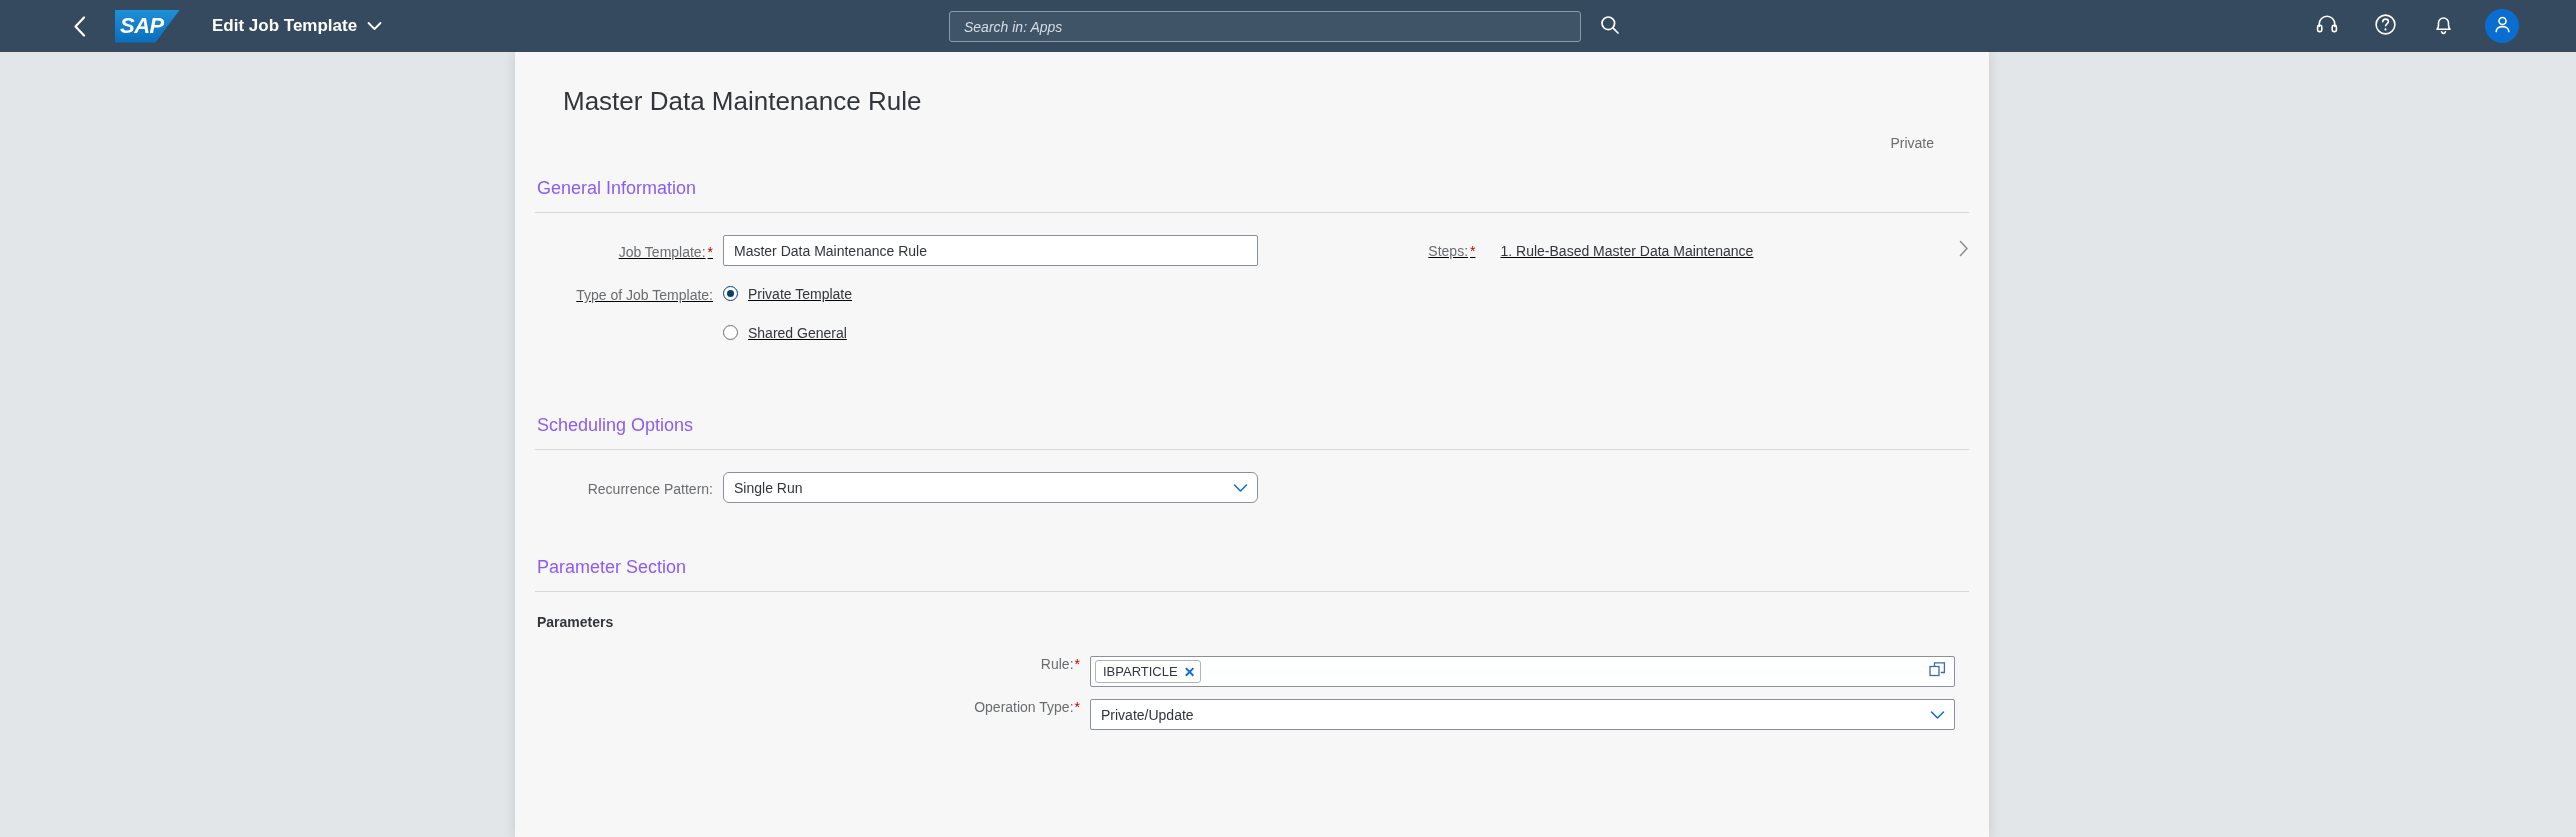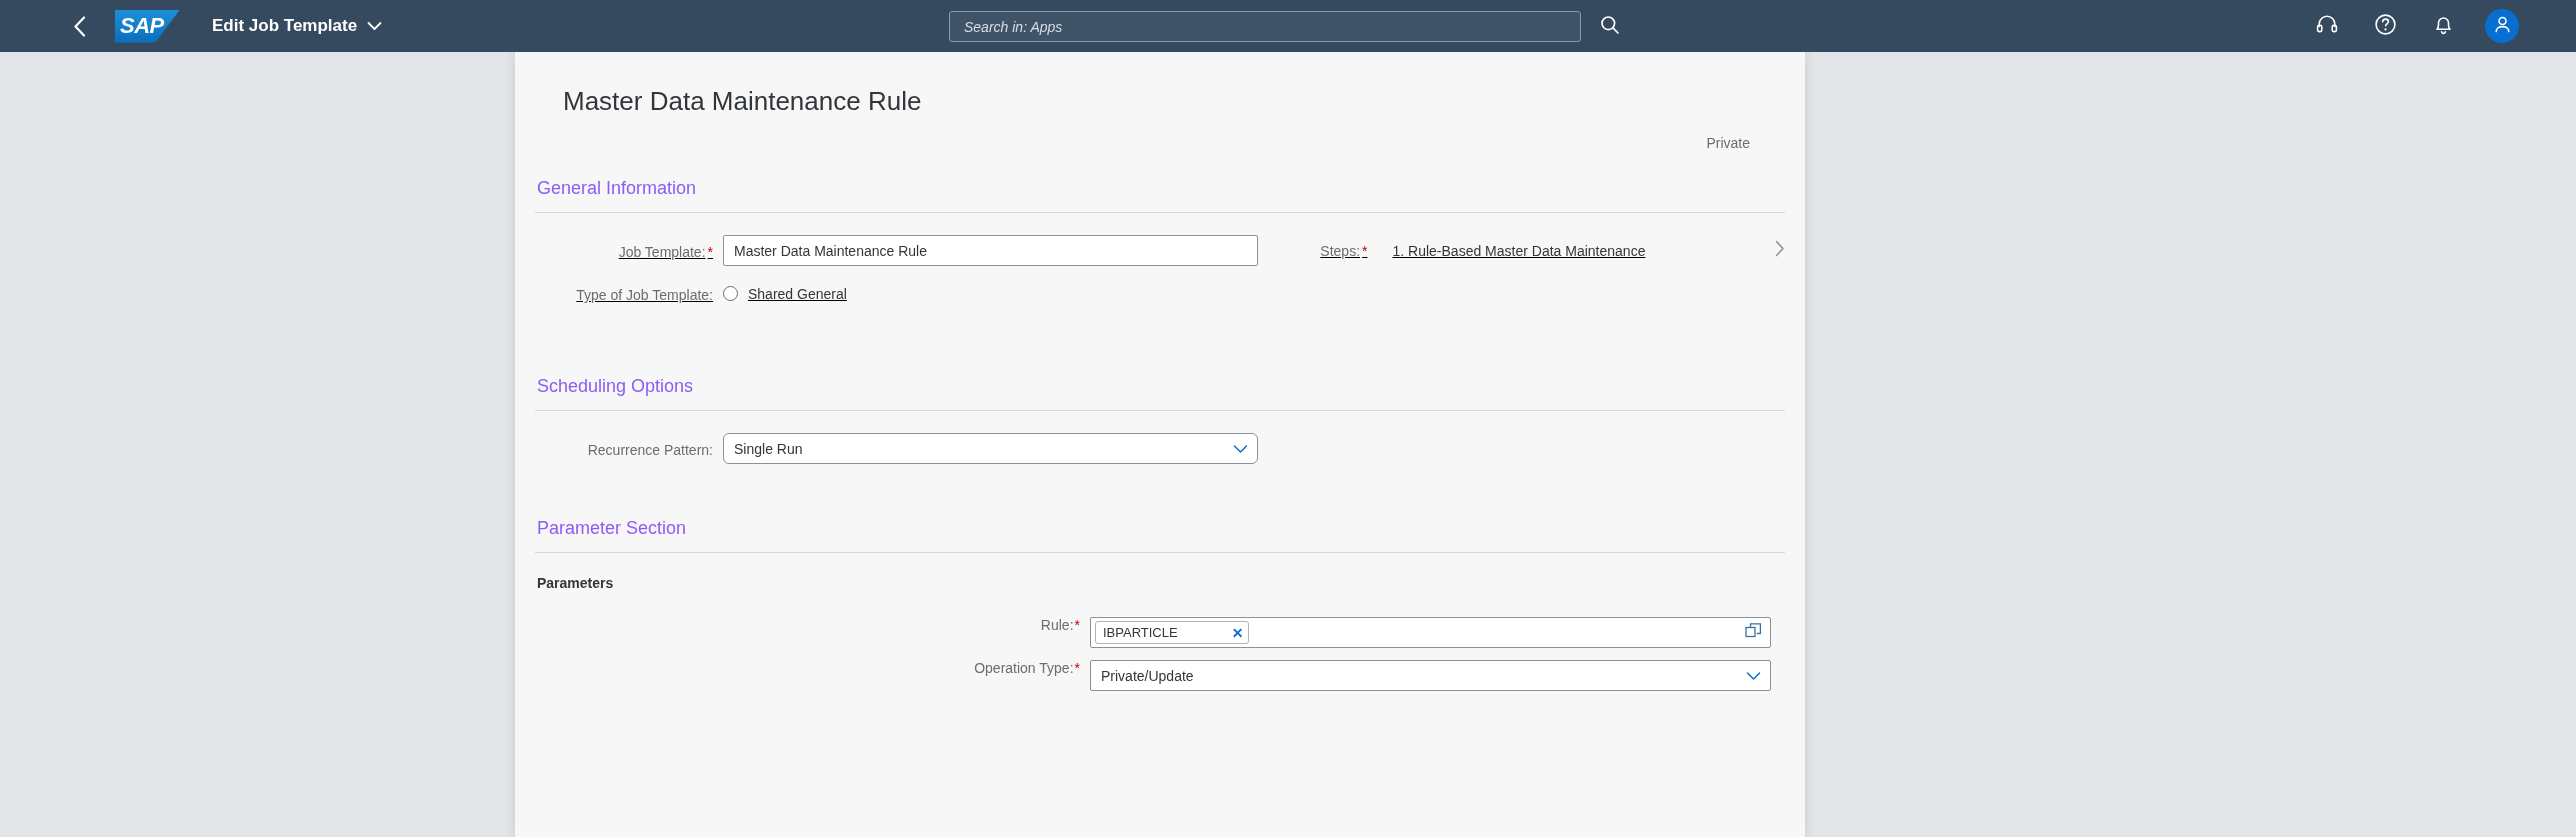--- a/index.html
+++ b/index.html
@@ -113,21 +113,21 @@
   .canvas {
     position: absolute;
     top: 52px; left: 0;
     width: 2576px; height: 786px;
     background: #e3e6e8;
   }
 
   .content-panel {
     position: absolute;
     left: 515px; top: 0;
-    width: 1290px; height: 786px;
+    width: 1474px; height: 786px;
     background: #f7f7f7;
     box-shadow: 0 0 12px rgba(0,0,0,0.13);
   }
 
   
   .op-header {
     position: relative;
     padding: 34px 36px 0 36px;
   }
   .op-title {
@@ -298,21 +298,20 @@
   .token {
     display: inline-flex; align-items: center;
     height: 23px;
     border: 1px solid #b3b3b3;
     border-radius: 3px;
     background: #ffffff;
     padding: 0 5px 0 7px;
     font-size: 13px;
     color: #32363a;
     cursor: pointer;
-    gap: 48px;
   }
   .token .tok-x {
     color: #0a6ed1;
     font-size: 14px;
     font-weight: bold;
     margin-left: 6px;
     cursor: pointer;
   }
   .valuehelp {
     position: absolute; right: 8px; top: 50%;
@@ -442,20 +441,24 @@
                 <span>Job Template:</span><span class="req">*</span>
               </div>
               <div class="fctrl">
                 <input class="sap-input" type="text" value="Master Data Maintenance Rule" style="">
               </div>
             </div>
 
             <div class="frow">
               <div class="flabel">Type of Job Template:</div>
               <div class="fctrl">
+                <div class="radio-item">
+                  <span class="radio-dot checked"></span>
+                  <span class="radio-label">Private Template</span>
+                </div>
                 <div class="radio-item">
                   <span class="radio-dot"></span>
                   <span class="radio-label">Shared General</span>
                 </div>
               </div>
             </div>
 
           </div>
 
           <div class="form-col form-col-right">

